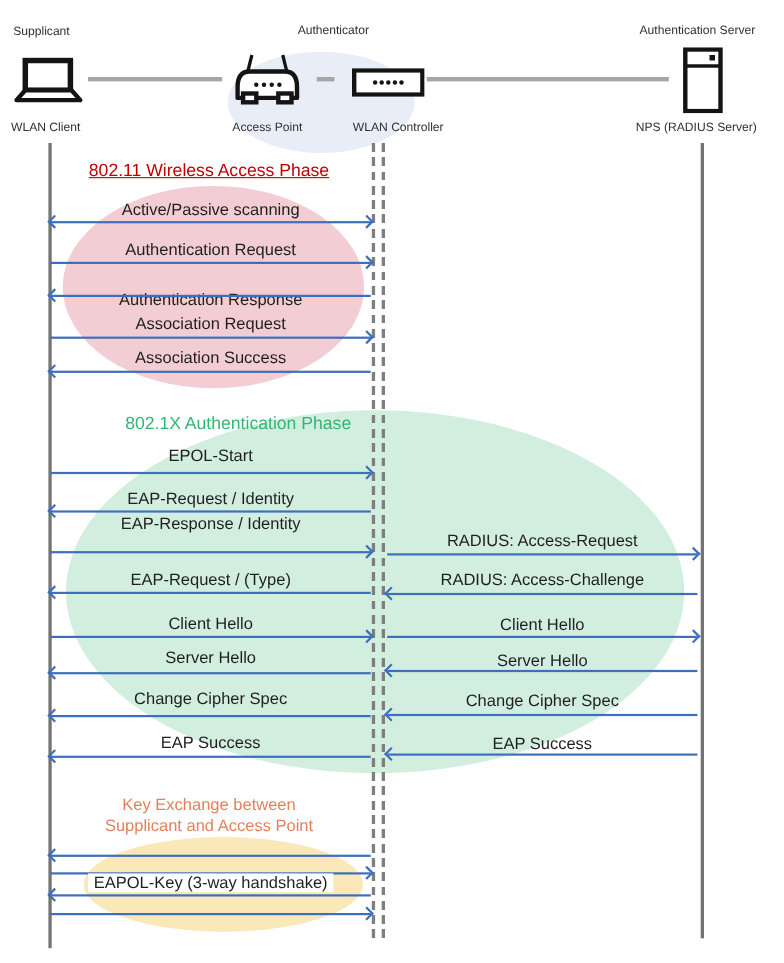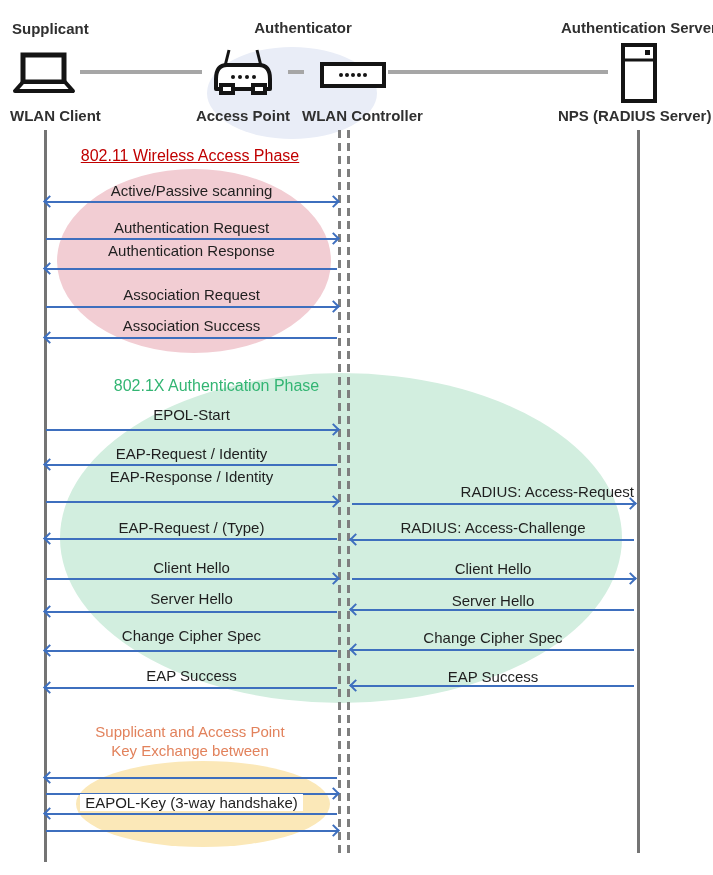--- a/index.html
+++ b/index.html
@@ -9,21 +9,21 @@
   }
   .abs{position:absolute;}
   .ellipse{position:absolute;border-radius:50%;}
   .lifeline-solid{position:absolute;width:3px;background:var(--lifeline-gray,#747474);}
   .lifeline-dashed{
     position:absolute;width:3px;
     background:repeating-linear-gradient(to bottom,var(--dashed-gray,#7F7F7F) 0 8px,transparent 8px 13px);
   }
   .connector{position:absolute;height:4px;background:var(--connector-gray,#A6A6A6);}
   .role-label,.device-label{
-    position:absolute;font-size:15px;line-height:18px;color:#303030;white-space:nowrap;font-weight:bold;
+    position:absolute;font-size:11px;line-height:18px;color:#303030;white-space:nowrap;
   }
   .centered{text-align:center;}
   .phase-title{position:absolute;font-size:16px;line-height:19px;text-align:center;font-weight:400;}
   #phase1-title{left:75px;top:146px;width:230px;color:var(--phase1-title,#C00000);text-decoration:underline;}
   #phase2-title{left:99px;top:376px;width:235px;color:var(--phase2-title,#33B573);}
   #phase3-title{left:75px;top:722px;width:230px;font-size:15px;color:var(--phase3-title,#E2825C);}
   .msg-label{
     position:absolute;font-size:15px;line-height:17px;text-align:center;
     color:#1f1f1f;white-space:nowrap;
   }
@@ -98,35 +98,35 @@
   <div class="device-label centered" style="left:558px;top:107px;width:150px;">NPS (RADIUS Server)</div>
 
   <div class="lifeline-solid" style="left:44px;top:130px;height:732px;"></div>
   <div class="lifeline-dashed" style="left:338px;top:130px;height:726px;"></div>
   <div class="lifeline-dashed" style="left:347px;top:130px;height:726px;"></div>
   <div class="lifeline-solid" style="left:637px;top:130px;height:723px;"></div>
 
   <div class="phase-title" id="phase1-title">802.11 Wireless Access Phase</div>
   <div class="phase-title" id="phase2-title">802.1X Authentication Phase</div>
   <div class="phase-title" id="phase3-title">
+    <div>Key Exchange between</div>
     <div>Supplicant and Access Point</div>
-    <div>Key Exchange between</div>
   </div>
 
   <div id="messages">
       <div class="msg-label" style="left: 46px; width: 291px; top: 182px;">Active/Passive scanning</div>
       <div class="arrow" style="left: 46px; width: 291px; top: 201px;">
         <span class="head r"></span>
         <span class="head l"></span>
       </div>
       <div class="msg-label" style="left: 46px; width: 291px; top: 219px;">Authentication Request</div>
       <div class="arrow" style="left: 46px; width: 291px; top: 238px;">
         <span class="head r"></span>
       </div>
-      <div class="msg-label" style="left: 46px; width: 291px; top: 242px;">Authentication Response</div>
+      <div class="msg-label" style="left: 46px; width: 291px; top: 264px;">Authentication Response</div>
       <div class="arrow" style="left: 46px; width: 291px; top: 268px;">
         <span class="head l"></span>
       </div>
       <div class="msg-label" style="left: 46px; width: 291px; top: 286px;">Association Request</div>
       <div class="arrow" style="left: 46px; width: 291px; top: 306px;">
         <span class="head r"></span>
       </div>
       <div class="msg-label" style="left: 46px; width: 291px; top: 317px;">Association Success</div>
       <div class="arrow" style="left: 46px; width: 291px; top: 337px;">
         <span class="head l"></span>
@@ -136,21 +136,21 @@
         <span class="head r"></span>
       </div>
       <div class="msg-label" style="left: 46px; width: 291px; top: 445px;">EAP-Request / Identity</div>
       <div class="arrow" style="left: 46px; width: 291px; top: 464px;">
         <span class="head l"></span>
       </div>
       <div class="msg-label" style="left: 46px; width: 291px; top: 468px;">EAP-Response / Identity</div>
       <div class="arrow" style="left: 46px; width: 291px; top: 501px;">
         <span class="head r"></span>
       </div>
-      <div class="msg-label" style="left: 352px; width: 282px; top: 483px; text-align: right;">RADIUS: Access-Request</div>
+      <div class="msg-label" style="left: 352px; width: 282px; top: 483px;">RADIUS: Access-Request</div>
       <div class="arrow" style="left: 352px; width: 282px; top: 503px;">
         <span class="head r"></span>
       </div>
       <div class="msg-label" style="left: 46px; width: 291px; top: 519px;">EAP-Request / (Type)</div>
       <div class="arrow" style="left: 46px; width: 291px; top: 538px;">
         <span class="head l"></span>
       </div>
       <div class="msg-label" style="left: 352px; width: 282px; top: 519px;">RADIUS: Access-Challenge</div>
       <div class="arrow" style="left: 352px; width: 282px; top: 539px;">
         <span class="head l"></span>

